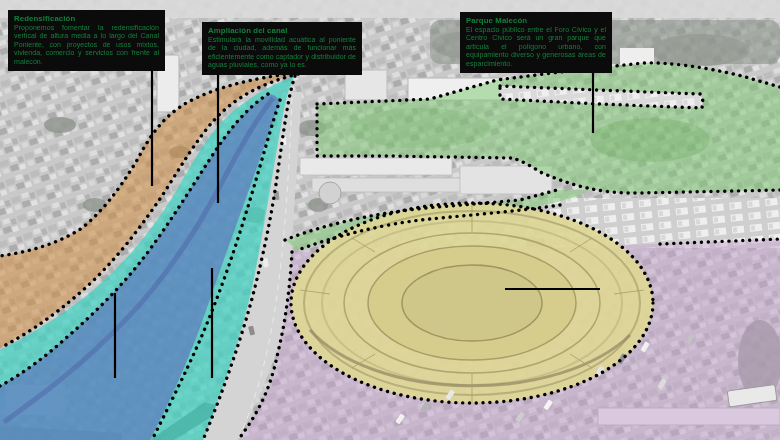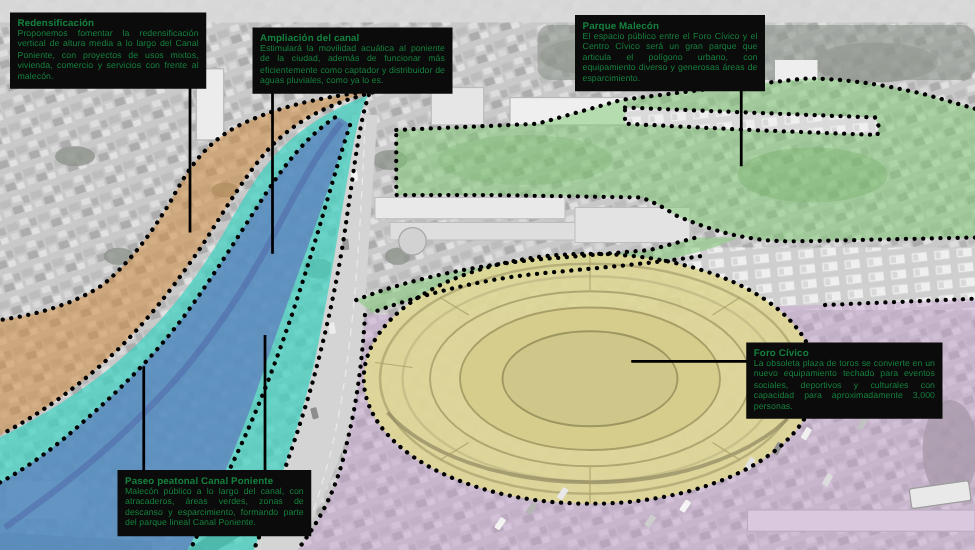--- a/index.html
+++ b/index.html
@@ -224,23 +224,15 @@
   <div class="ann-box" style="left:202px;top:11px;width:160px;margin-top:11px;">
     <div class="ann-title">Ampliación del canal</div>
     <div class="ann-body">Estimulará la movilidad acuática al poniente de la ciudad, además de funcionar más eficientemente como captador y distribuidor de aguas pluviales, como ya lo es.</div>
   </div>
 
   <div class="ann-box" style="left:460px;top:12px;width:152px;">
     <div class="ann-title">Parque Malecón</div>
     <div class="ann-body">El espacio público entre el Foro Cívico y el Centro Cívico será un gran parque que articula el polígono urbano, con equipamiento diverso y generosas áreas de esparcimiento.</div>
   </div>
 
-  <div class="ann-box" style="left:597px;top:274px;width:157px;">
-    <div class="ann-title">Foro Cívico</div>
-    <div class="ann-body">La obsoleta plaza de toros se convierte en un nuevo equipamiento techado para eventos sociales, deportivos y culturales con capacidad para aproximadamente 3,000 personas.</div>
-  </div>
-
-  <div class="ann-box" style="left:94px;top:376px;width:155px;">
-    <div class="ann-title">Paseo peatonal Canal Poniente</div>
-    <div class="ann-body">Malecón público a lo largo del canal, con atracaderos, áreas verdes, zonas de descanso y esparcimiento, formando parte del parque lineal Canal Poniente.</div>
-  </div>
+
 
 </div>
 
 </body></html>

